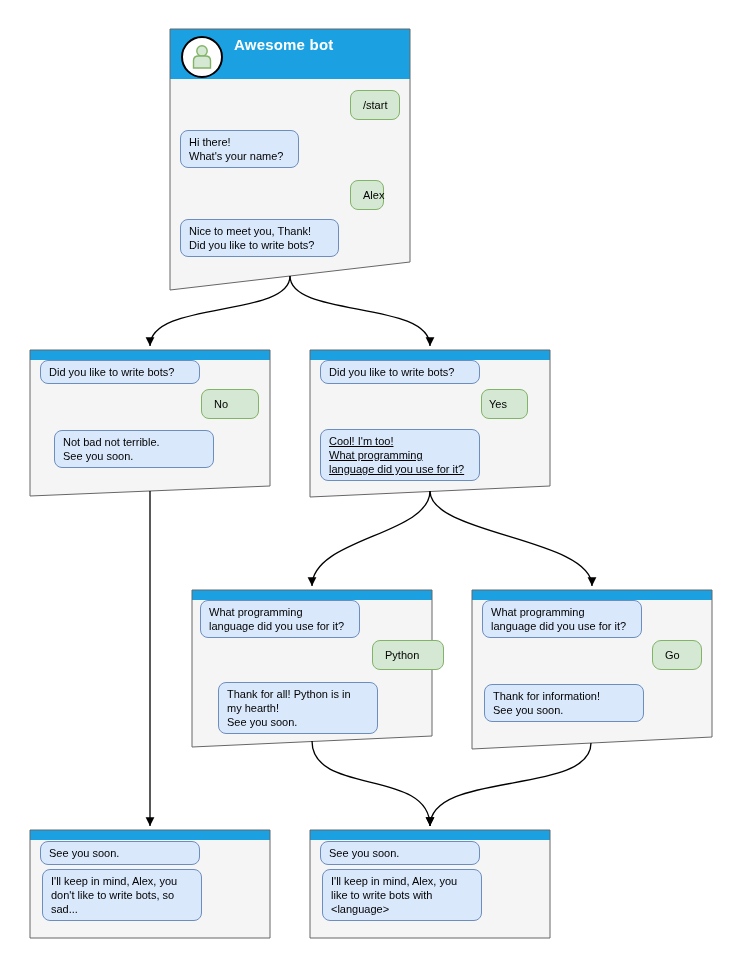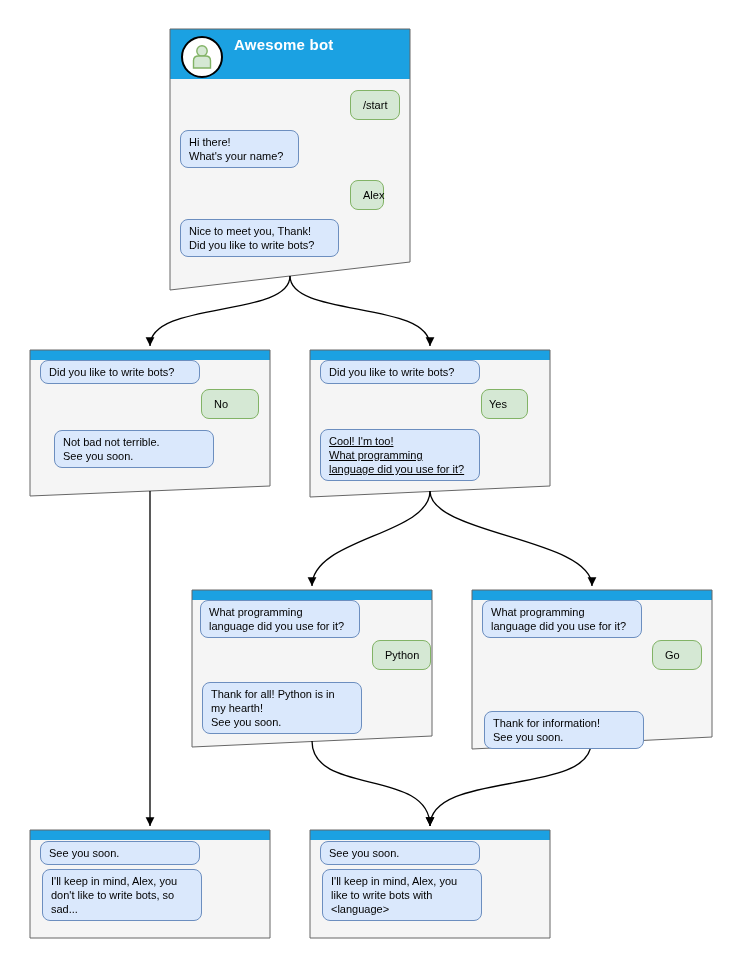--- a/index.html
+++ b/index.html
@@ -98,29 +98,29 @@
 See you soon.</div>
 
   <div class="bubble bot" style="left:320px;top:360px;min-width:160px;">Did you like to write bots?</div>
   <div class="bubble user" style="left:481px;top:389px;width:47px;padding-left:7px;">Yes</div>
   <div class="bubble bot" style="left:320px;top:429px;min-width:160px;text-decoration:underline;">Cool! I'm too!
 What programming
 language did you use for it?</div>
 
   <div class="bubble bot" style="left:200px;top:600px;min-width:160px;">What programming
 language did you use for it?</div>
-  <div class="bubble user" style="left:372px;top:640px;width:59px;">Python</div>
-  <div class="bubble bot" style="left:202px;top:682px;min-width:160px;">Thank for all! Python is in
+  <div class="bubble user" style="left:372px;top:640px;width:72px;">Python</div>
+  <div class="bubble bot" style="left:218px;top:682px;min-width:160px;">Thank for all! Python is in
 my hearth!
 See you soon.</div>
 
   <div class="bubble bot" style="left:482px;top:600px;min-width:160px;">What programming
 language did you use for it?</div>
   <div class="bubble user" style="left:652px;top:640px;width:50px;border-radius:9px;">Go</div>
-  <div class="bubble bot" style="left:484px;top:684px;min-width:160px;margin-top:27px;">Thank for information!
+  <div class="bubble bot" style="left:484px;top:684px;min-width:160px;">Thank for information!
 See you soon.</div>
 
   <div class="bubble bot" style="left:40px;top:841px;width:160px;">See you soon.</div>
   <div class="bubble bot" style="left:42px;top:869px;min-width:160px;">I'll keep in mind, Alex, you
 don't like to write bots, so
 sad...</div>
 
   <div class="bubble bot" style="left:320px;top:841px;width:160px;">See you soon.</div>
   <div class="bubble bot" style="left:322px;top:869px;min-width:160px;">I'll keep in mind, Alex, you
 like to write bots with

